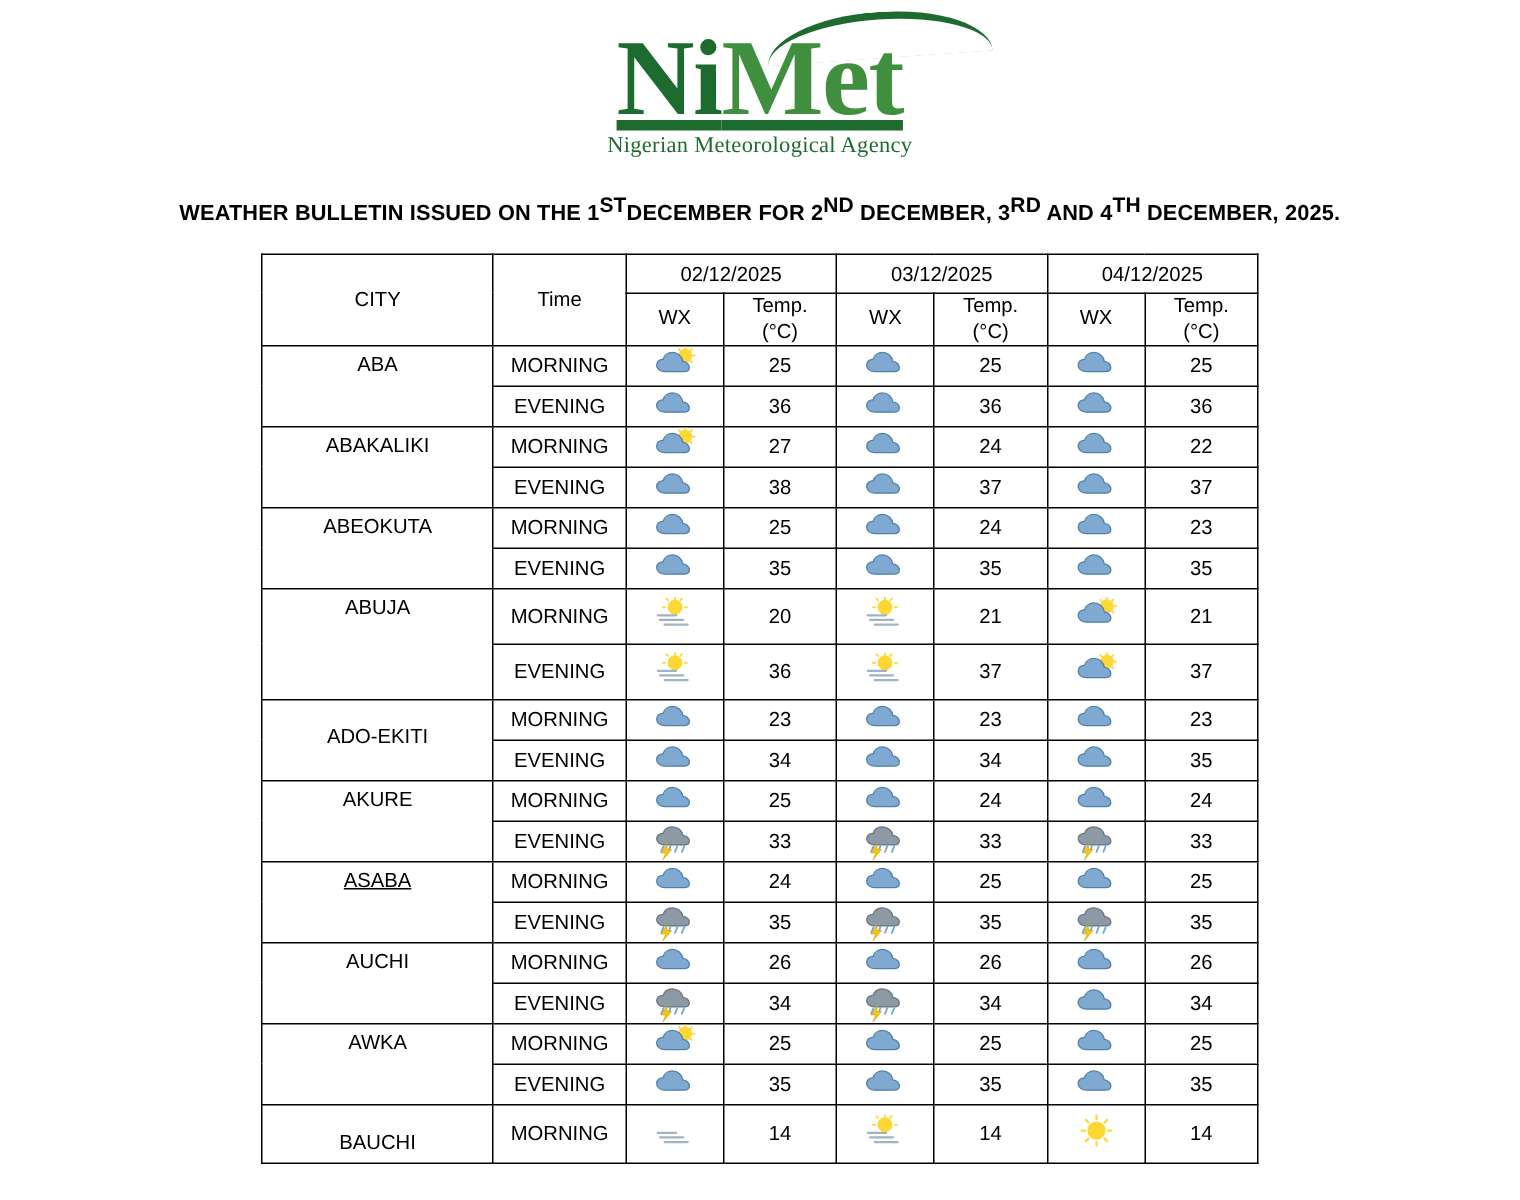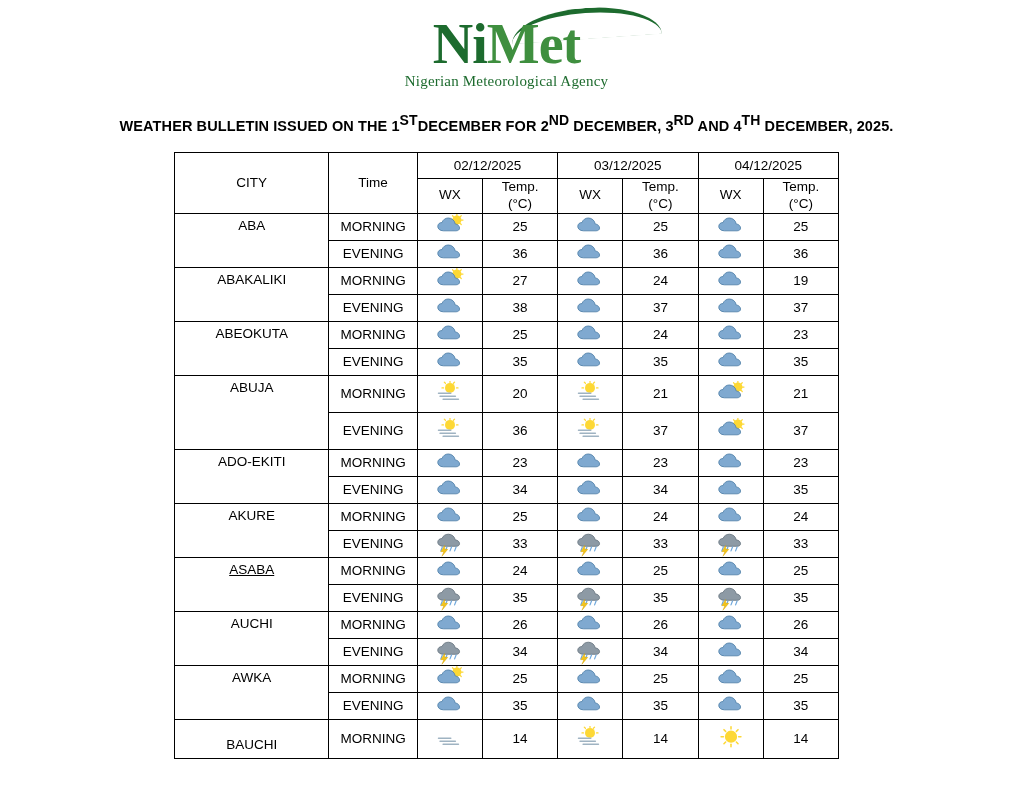--- a/index.html
+++ b/index.html
@@ -23,25 +23,26 @@
     padding-top: 16px;
   }
   .logo {
     display: inline-block;
     position: relative;
     line-height: 1;
   }
   .logo-word {
     font-family: "Liberation Serif", serif;
     font-weight: bold;
-    font-size: 56px;
+    font-size: 72px;
     letter-spacing: -1px;
     color: #1d6b2e;
     position: relative;
     display: inline-block;
+    text-decoration: underline;
   }
   .logo-word .mid {
     color: #3f8f3f;
   }
   .logo-swoosh {
     position: absolute;
     top: -8px;
     left: 52%;
     width: 150px;
     height: 26px;
@@ -243,21 +244,21 @@
               <path d="M10.5 22 C5.5 22 3 19 3 16.2 C3 13.2 5.6 11 8.6 11.2 C9.6 7.6 13 5.2 16.8 5.2 C21.4 5.2 25.2 8.6 25.8 13 C29.2 13.3 31.5 15.8 31.5 18.4 C31.5 20.6 29.6 22 26.8 22 Z" fill="#7fa9d0" stroke="#4f7fa8" stroke-width="1.1"></path>
             </svg></td>
           <td class="temp-cell">27</td>
           <td class="wx-cell"><svg class="ico" viewBox="0 0 38 34" width="42" height="26">
               <path d="M10.5 22 C5.5 22 3 19 3 16.2 C3 13.2 5.6 11 8.6 11.2 C9.6 7.6 13 5.2 16.8 5.2 C21.4 5.2 25.2 8.6 25.8 13 C29.2 13.3 31.5 15.8 31.5 18.4 C31.5 20.6 29.6 22 26.8 22 Z" fill="#7fa9d0" stroke="#4f7fa8" stroke-width="1.1"></path>
             </svg></td>
           <td class="temp-cell">24</td>
           <td class="wx-cell"><svg class="ico" viewBox="0 0 38 34" width="42" height="26">
               <path d="M10.5 22 C5.5 22 3 19 3 16.2 C3 13.2 5.6 11 8.6 11.2 C9.6 7.6 13 5.2 16.8 5.2 C21.4 5.2 25.2 8.6 25.8 13 C29.2 13.3 31.5 15.8 31.5 18.4 C31.5 20.6 29.6 22 26.8 22 Z" fill="#7fa9d0" stroke="#4f7fa8" stroke-width="1.1"></path>
             </svg></td>
-          <td class="temp-cell">19</td>
+          <td class="temp-cell">22</td>
         </tr>
         <tr class="evening-row">
           <td class="time-cell">EVENING</td>
           <td class="wx-cell"><svg class="ico" viewBox="0 0 38 34" width="42" height="26">
               <path d="M10.5 22 C5.5 22 3 19 3 16.2 C3 13.2 5.6 11 8.6 11.2 C9.6 7.6 13 5.2 16.8 5.2 C21.4 5.2 25.2 8.6 25.8 13 C29.2 13.3 31.5 15.8 31.5 18.4 C31.5 20.6 29.6 22 26.8 22 Z" fill="#7fa9d0" stroke="#4f7fa8" stroke-width="1.1"></path>
             </svg></td>
           <td class="temp-cell">38</td>
           <td class="wx-cell"><svg class="ico" viewBox="0 0 38 34" width="42" height="26">
               <path d="M10.5 22 C5.5 22 3 19 3 16.2 C3 13.2 5.6 11 8.6 11.2 C9.6 7.6 13 5.2 16.8 5.2 C21.4 5.2 25.2 8.6 25.8 13 C29.2 13.3 31.5 15.8 31.5 18.4 C31.5 20.6 29.6 22 26.8 22 Z" fill="#7fa9d0" stroke="#4f7fa8" stroke-width="1.1"></path>
             </svg></td>
@@ -393,21 +394,21 @@
                 <line x1="22.3" y1="2.3" x2="24" y2="4"></line>
                 <line x1="32" y1="12" x2="33.7" y2="13.7"></line>
                 <line x1="33.7" y1="2.3" x2="32" y2="4"></line>
                 <line x1="24" y1="12" x2="22.3" y2="13.7"></line>
               </g>
               <path d="M10.5 22 C5.5 22 3 19 3 16.2 C3 13.2 5.6 11 8.6 11.2 C9.6 7.6 13 5.2 16.8 5.2 C21.4 5.2 25.2 8.6 25.8 13 C29.2 13.3 31.5 15.8 31.5 18.4 C31.5 20.6 29.6 22 26.8 22 Z" fill="#7fa9d0" stroke="#4f7fa8" stroke-width="1.1"></path>
             </svg></td>
           <td class="temp-cell">37</td>
         </tr>
         <tr class="morning-row">
-          <td class="city-cell" rowspan="2" style="vertical-align: top; padding-top: 4px;">ADO-EKITI</td>
+          <td class="city-cell" rowspan="2" style="vertical-align: top; padding-top: 16px;">ADO-EKITI</td>
           <td class="time-cell">MORNING</td>
           <td class="wx-cell"><svg class="ico" viewBox="0 0 38 34" width="42" height="26">
               <path d="M10.5 22 C5.5 22 3 19 3 16.2 C3 13.2 5.6 11 8.6 11.2 C9.6 7.6 13 5.2 16.8 5.2 C21.4 5.2 25.2 8.6 25.8 13 C29.2 13.3 31.5 15.8 31.5 18.4 C31.5 20.6 29.6 22 26.8 22 Z" fill="#7fa9d0" stroke="#4f7fa8" stroke-width="1.1"></path>
             </svg></td>
           <td class="temp-cell">23</td>
           <td class="wx-cell"><svg class="ico" viewBox="0 0 38 34" width="42" height="26">
               <path d="M10.5 22 C5.5 22 3 19 3 16.2 C3 13.2 5.6 11 8.6 11.2 C9.6 7.6 13 5.2 16.8 5.2 C21.4 5.2 25.2 8.6 25.8 13 C29.2 13.3 31.5 15.8 31.5 18.4 C31.5 20.6 29.6 22 26.8 22 Z" fill="#7fa9d0" stroke="#4f7fa8" stroke-width="1.1"></path>
             </svg></td>
           <td class="temp-cell">23</td>
           <td class="wx-cell"><svg class="ico" viewBox="0 0 38 34" width="42" height="26">

